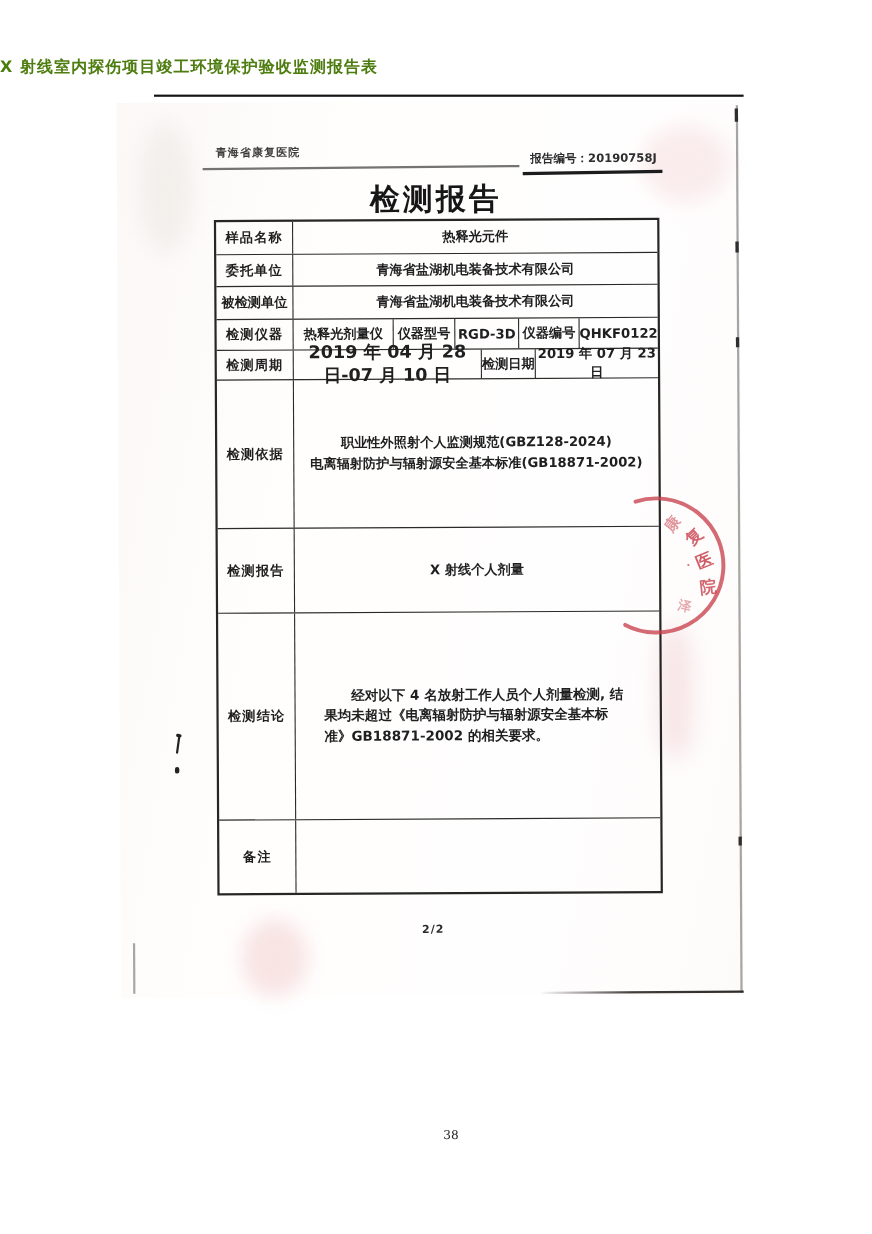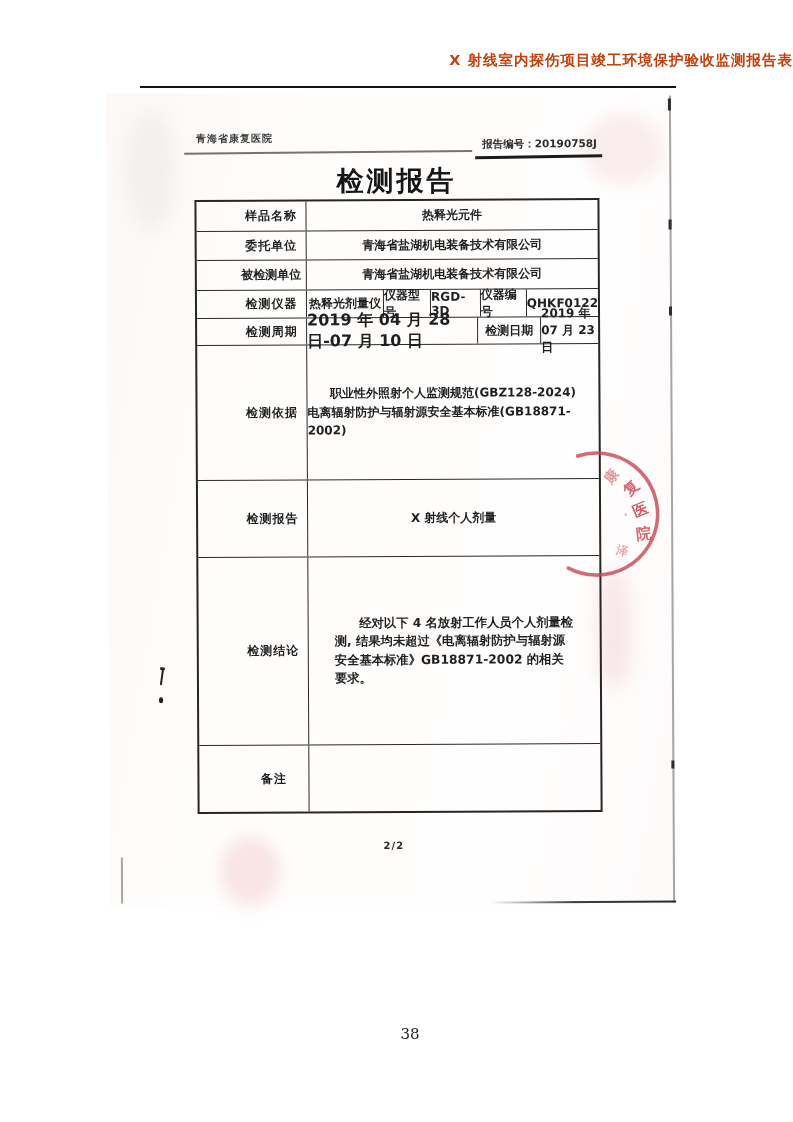--- a/index.html
+++ b/index.html
@@ -3,22 +3,22 @@
 <meta charset="utf-8">
 <style>
   * { margin:0; padding:0; box-sizing:border-box; }
   html,body { background:#ffffff; }
   body { width:793px; height:1122px; position:relative; overflow:hidden;
          font-family:"DejaVu Sans","Liberation Sans",sans-serif; }
 
   .page { position:absolute; inset:0; background:#ffffff; }
 
   
-  .doc-header { position:absolute; left:0; top:51px; width:793px; text-align:right;
-                font-size:14.5px; font-weight:bold; color:#c2410c; letter-spacing:1px; }
+  .doc-header { position:absolute; left:0; top:51px; width:793px; text-align:left;
+                font-size:14.5px; font-weight:bold; color:#4d7c0f; letter-spacing:1px; }
   .doc-header-rule { position:absolute; left:140px; top:86px; width:536px; height:2px;
                      background:#141414; }
 
   
   #scan { position:absolute; inset:0; transform:rotate(-0.3deg); transform-origin:400px 500px; }
 
   .scan-tint { position:absolute; left:108px; top:92px; width:566px; height:814px;
                background:linear-gradient(100deg,#fbf8f6 0%,#fffefd 30%,#fffefe 70%,#fdfbfa 100%); }
   .smudge { position:absolute; border-radius:50%; filter:blur(9px); pointer-events:none; }
   .smudge.a { left:585px; top:115px; width:80px; height:70px; background:rgba(244,214,214,.45); }
@@ -53,24 +53,24 @@
   .scan-title { position:absolute; left:196px; top:163px; width:404px; text-align:center;
                 font-size:27px; font-weight:bold; color:#161616; letter-spacing:3px; }
 
   
   .rtable { position:absolute; left:196px; top:199px; width:405px; border:2px solid #262624;
             color:#1f1f1f; font-size:12px; font-weight:bold; }
   .tr { display:flex; border-bottom:1.5px solid #2a2a28; align-items:stretch; }
   .tr:last-child { border-bottom:none; }
   .th { width:70px; min-width:70px; border-right:1.5px solid #2a2a28;
         display:flex; align-items:center; justify-content:center;
-        letter-spacing:1px; text-align:right;margin-left:40px; }
+        letter-spacing:1px; text-align:right; }
   .td { flex:1; display:flex; align-items:center; justify-content:center; text-align:center; }
   .cell { display:flex; align-items:center; justify-content:center;
-          border-right:1.5px solid #2a2a28; text-align:left; }
+          border-right:1.5px solid #2a2a28; text-align:center; }
   .cell:last-child { border-right:none; }
   .h30{height:30px} .h29{height:29px} .h28{height:28px} .h27{height:27px}
   .h135{height:135px} .h77{height:77px} .h188{height:188px} .h66{height:66px}
   .basis-lines { flex:1; display:flex; flex-direction:column; align-items:center;
                  justify-content:center; line-height:1.55; }
   .conclusion { flex:1; display:flex; align-items:center; }
   .conclusion p { padding:0 24px 0 26px; text-indent:2em; line-height:1.5;
                   font-size:12.3px; text-align:left; }
 
   .page-indicator { position:absolute; left:196px; top:840px; width:392px; text-align:center;
@@ -82,21 +82,21 @@
   .stamp-ch { position:absolute; color:#c8414d; font-weight:bold; opacity:.8; }
   .s0 { left:77px; top:22px; font-size:14px; transform:rotate(-52deg); opacity:.55; }
   .s1 { left:96px; top:33px; font-size:15px; transform:rotate(-42deg); }
   .s2 { left:105px; top:55px; font-size:15px; transform:rotate(-22deg); opacity:.85; }
   .s3 { left:108px; top:79px; font-size:15px; transform:rotate(-6deg); }
   .s4 { left:96px; top:64px; font-size:9px; opacity:.7; }
   .s5 { left:88px; top:97px; font-size:12px; transform:rotate(14deg); opacity:.45; }
 
   
   .page-number { position:absolute; left:380px; top:1025px; width:60px; text-align:center;
-                 font-size:15px; color:#1e1e1e; font-family:"DejaVu Serif","Liberation Serif",serif; }
+                 font-size:11px; color:#1e1e1e; font-family:"DejaVu Serif","Liberation Serif",serif; }
 </style>
 </head>
 <body>
 
 <div class="page">
 
   <div class="doc-header">X 射线室内探伤项目竣工环境保护验收监测报告表</div>
   <div class="doc-header-rule"></div>
 
   <div id="scan">
@@ -145,21 +145,21 @@
         <div class="cell" style="width:92px">热释光剂量仪</div>
         <div class="cell" style="width:56px">仪器型号</div>
         <div class="cell" style="width:59px">RGD-3D</div>
         <div class="cell" style="width:55px">仪器编号</div>
         <div class="cell" style="flex:1">QHKF0122</div>
       </div>
 
       <div class="tr h27">
         <div class="th">检测周期</div>
         <div class="cell" style="width:171px;font-size:16px">2019 年 04 月 28 日-07 月 10 日</div>
-        <div class="cell" style="width:63px">检测日期</div>
+        <div class="cell" style="width:49px">检测日期</div>
         <div class="cell" style="flex:1">2019 年 07 月 23 日</div>
       </div>
 
       <div class="tr h135">
         <div class="th">检测依据</div>
         <div class="basis-lines">
           <div>职业性外照射个人监测规范(GBZ128-2024)</div>
           <div>电离辐射防护与辐射源安全基本标准(GB18871-2002)</div>
         </div>
       </div>

